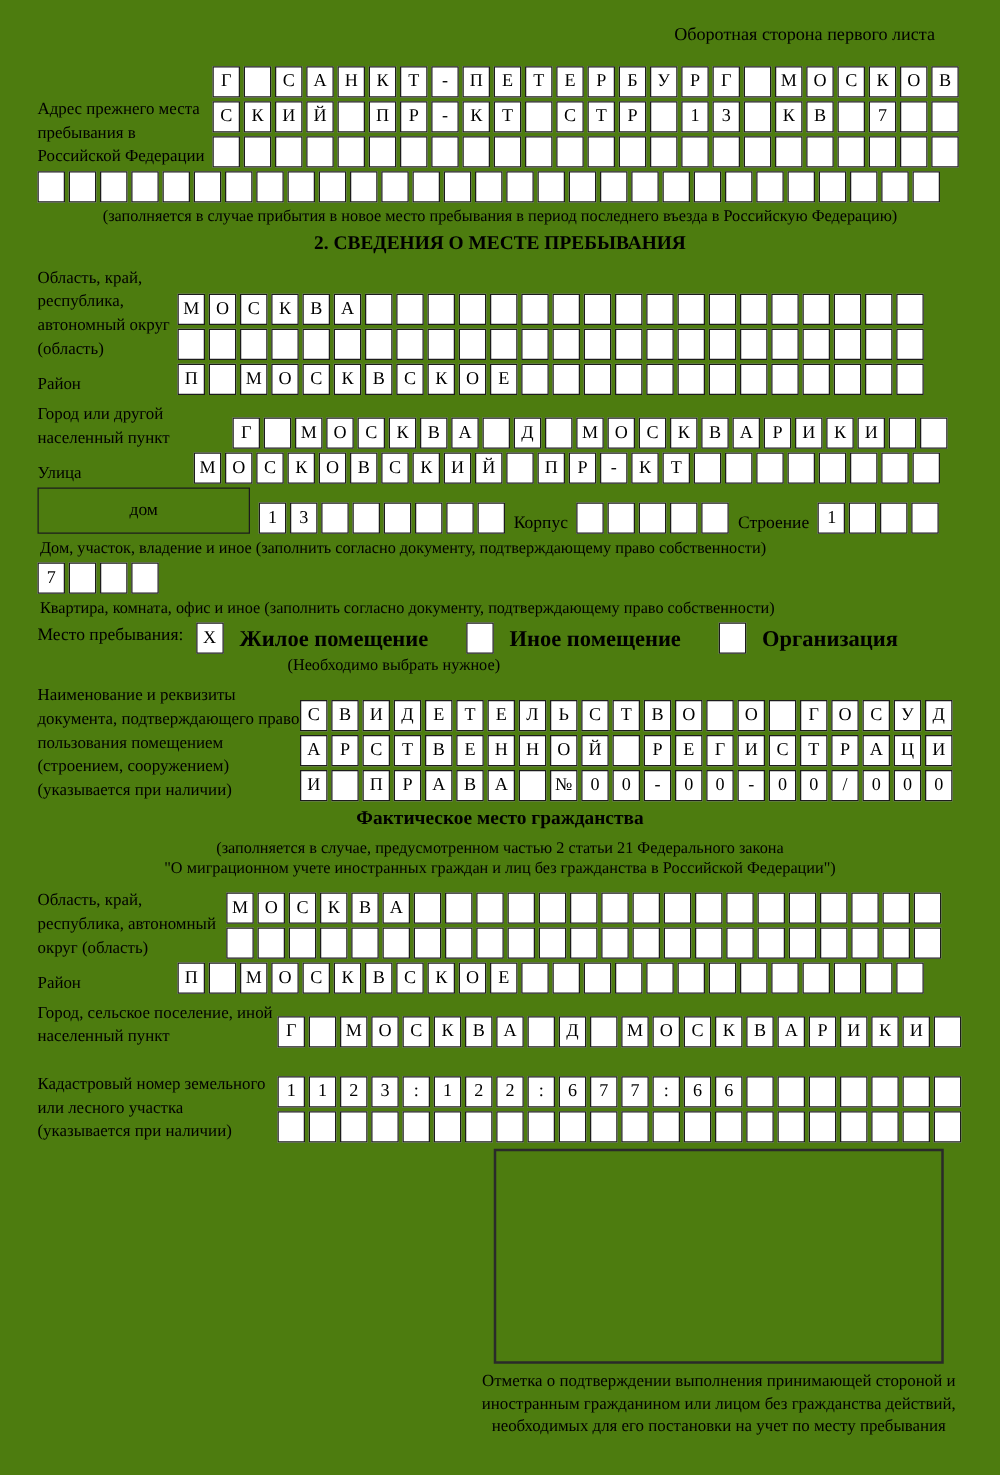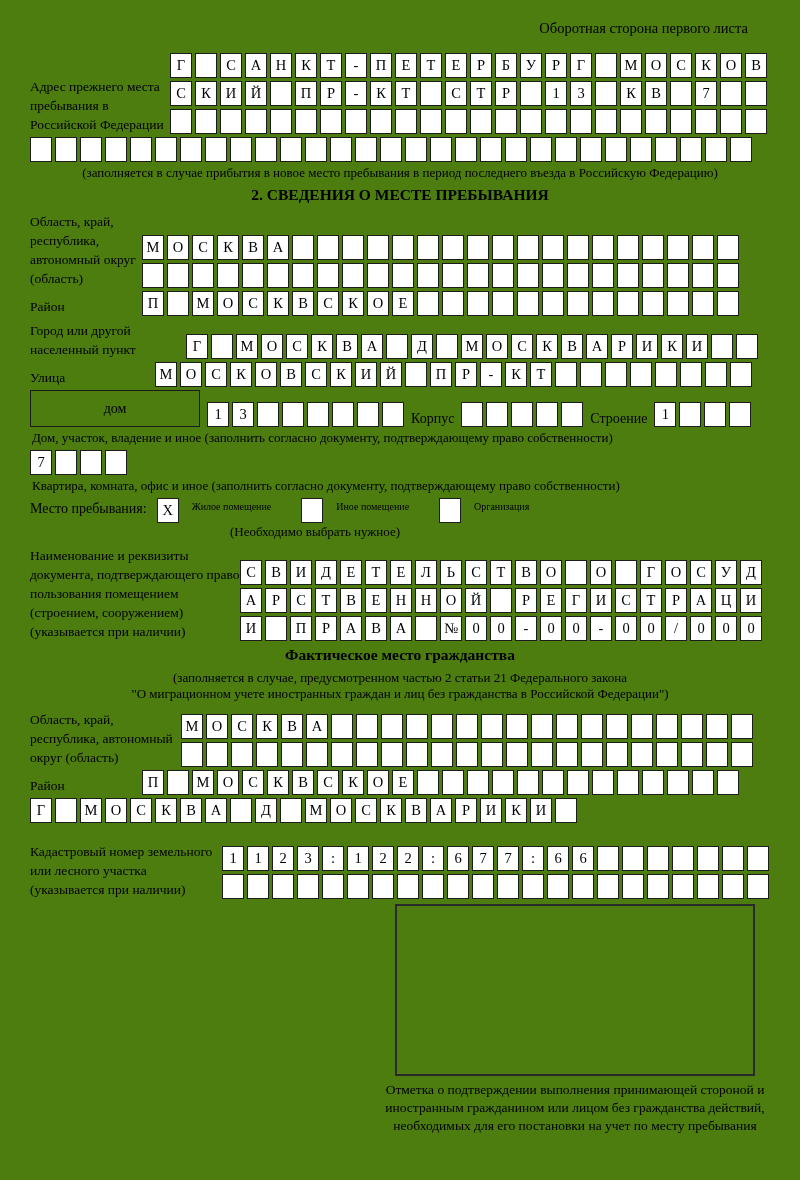--- a/index.html
+++ b/index.html
@@ -30,21 +30,21 @@
   .boxfield {
     box-sizing:border-box; border:1.6px solid #1c1c1c; height:37px;
     display:flex; align-items:center; justify-content:center; font-size:14px;
     margin-right:7px; flex:0 0 auto;
   }
   .bw170{width:170px} .bw200{width:200px}
   .inline-lbl { font-size:14px; padding:3px 7px 0 4px; flex:0 0 auto; }
 
   .stay-row { display:flex; align-items:flex-start; margin:2px 0 0 0; }
   .stay-lbl { font-size:14px; padding-top:3px; margin-right:10px; }
-  .stay-opt-lbl { font-size:10px; padding-top:3px; margin:0 30px 0 10px; }
+  .stay-opt-lbl { font-size:18px; padding-top:3px; margin:0 30px 0 10px;font-weight:bold; }
   .stay-note { font-size:13px; margin:1px 0 4px 200px; }
 
   .stamp-box { margin:5px 0 0 365px; width:360px; height:172px; border:2px solid #2a2a2a; box-sizing:border-box; }
   .stamp-caption { margin:5px 0 0 345px; width:400px; text-align:center; font-size:13.5px; line-height:18px; }
   .mt16 { margin-top:16px; }
 </style>
 </head>
 <body>
 
 <div class="page">
@@ -534,20 +534,21 @@
         <div class="cell"></div>
         <div class="cell"></div>
         <div class="cell"></div>
         <div class="cell"></div>
         <div class="cell"></div>
         <div class="cell"></div>
       </div>
   </div>
 
   <div class="frow">
+    <div class="lbl w192">Город, сельское поселение, иной населенный пункт</div>
     <div class="cells">
         <div class="cell">Г</div>
         <div class="cell"></div>
         <div class="cell">М</div>
         <div class="cell">О</div>
         <div class="cell">С</div>
         <div class="cell">К</div>
         <div class="cell">В</div>
         <div class="cell">А</div>
         <div class="cell"></div>

